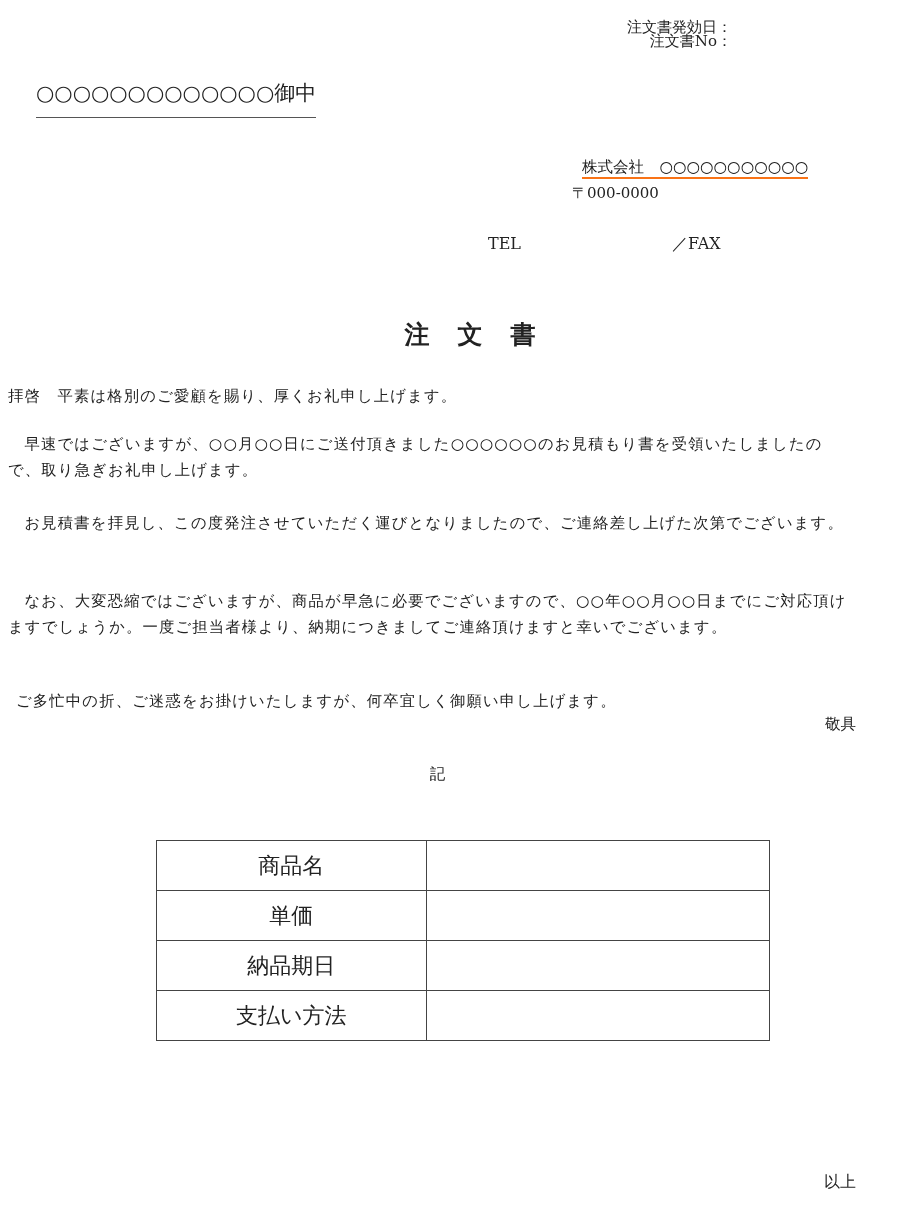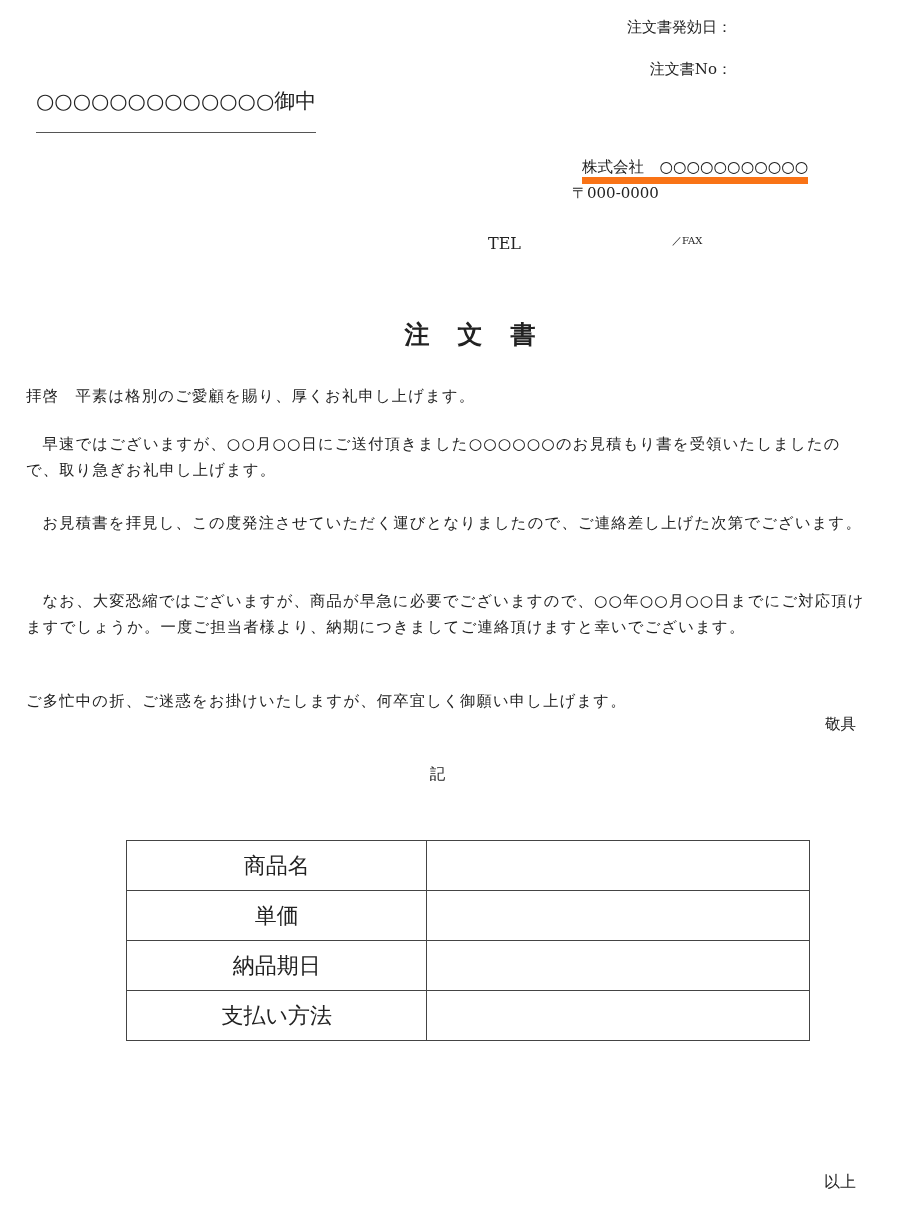--- a/index.html
+++ b/index.html
@@ -4,50 +4,50 @@
 <style>
   html, body { margin: 0; padding: 0; background: #ffffff; }
   body {
     width: 900px; height: 1224px; position: relative; overflow: hidden;
     font-family: "DejaVu Serif", "Liberation Serif", serif;
     color: #222222;
   }
   .abs { position: absolute; white-space: nowrap; }
   .meta { right: 168px; font-size: 15px; text-align: right; }
   .meta-issue { top: 18px; }
-  .meta-no { top: 32px; margin-top: 28px; }
+  .meta-no { top: 32px; }
   .addressee {
-    left: 36px; top: 88px; font-size: 21px;
-    border-bottom: 1px solid #555; padding-bottom: 18px; line-height: 26px;
+    left: 36px; top: 80px; font-size: 21px;
+    border-bottom: 1px solid #555; padding-bottom: 11px; line-height: 26px;
   }
   .company {
     left: 582px; top: 157px; font-size: 15.5px;
-    border-bottom: 7px solid #f97316; line-height: 20px;
+    border-bottom: 2px solid #f97316; line-height: 20px;
   }
   .postal { left: 572px; top: 184px; font-size: 15px; }
   .tel { left: 488px; top: 234px; font-size: 16px; }
-  .fax { left: 672px; top: 234px; font-size: 10px; }
+  .fax { left: 672px; top: 234px; font-size: 16px; }
   .title {
     left: 0; width: 900px; top: 318px; text-align: center;
     font-size: 25px; letter-spacing: 28px; text-indent: 28px; font-weight: bold; padding-left: 20px;
   }
   .body-text {
-    left: 26px; width: 840px; font-size: 15.3px; line-height: 26px;
+    left: 8px; width: 840px; font-size: 15.3px; line-height: 26px;
     white-space: normal; letter-spacing: 1.2px;
   }
   .p1 { top: 383px; }
   .p2 { top: 431px; }
   .p3 { top: 510px; }
   .p4 { top: 588px; }
-  .p5 { top: 688px; }
+  .p5 { top: 688px; margin-left: 8px; }
   .closing { right: 44px; top: 714px; font-size: 15.5px; }
   .ki { left: 0; width: 875px; text-align: center; top: 764px; font-size: 15.5px; }
   .order-table {
-    position: absolute; left: 126px; top: 840px;
-    border-collapse: collapse; width: 684px;
+    position: absolute; left: 156px; top: 840px;
+    border-collapse: collapse; width: 614px;
   }
   .order-table td {
     border: 1.5px solid #444; height: 49px; padding: 0;
     font-size: 22px;
   }
   .order-table td.label { width: 259px; text-align: center; }
   .order-table td.value { width: 330px; }
   .end { right: 44px; top: 1172px; font-size: 16px; }
 </style>
 </head>

